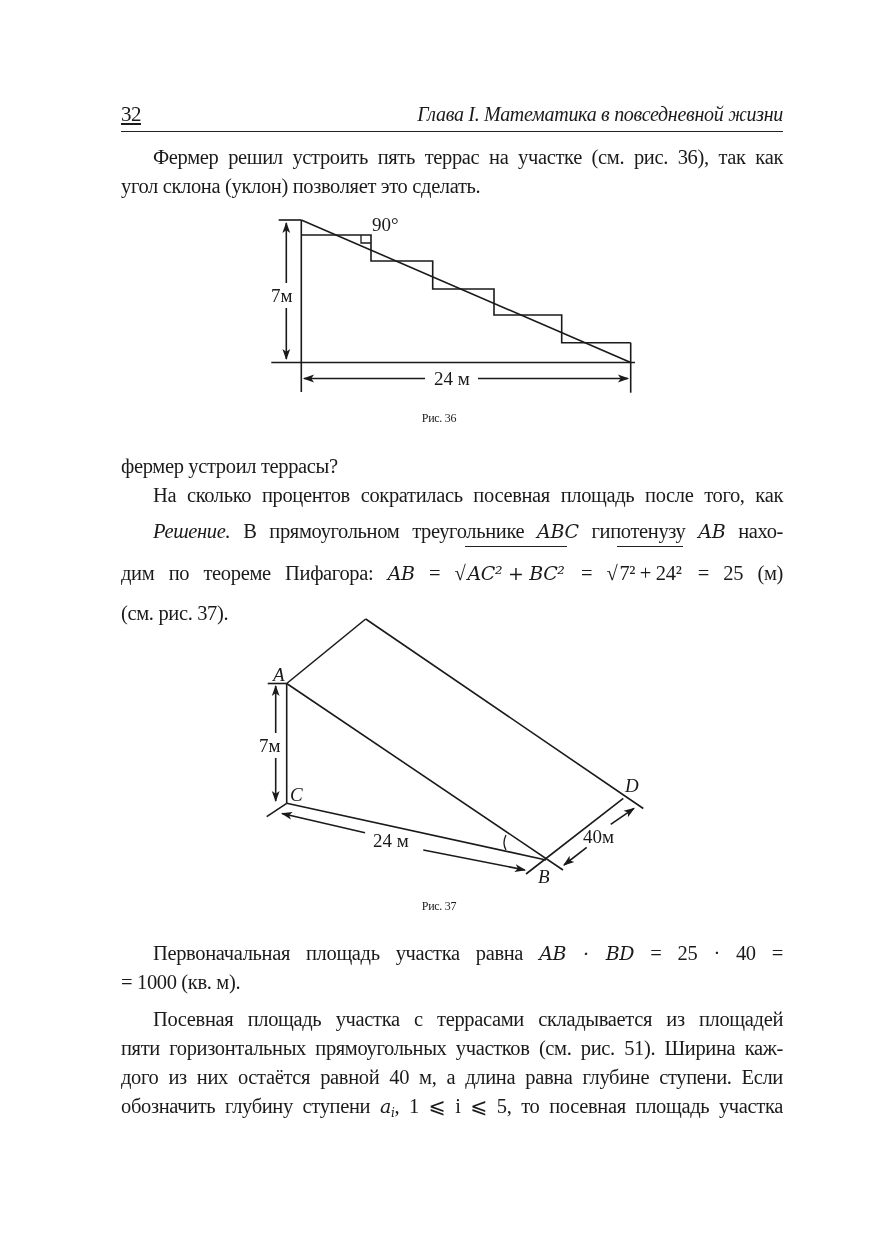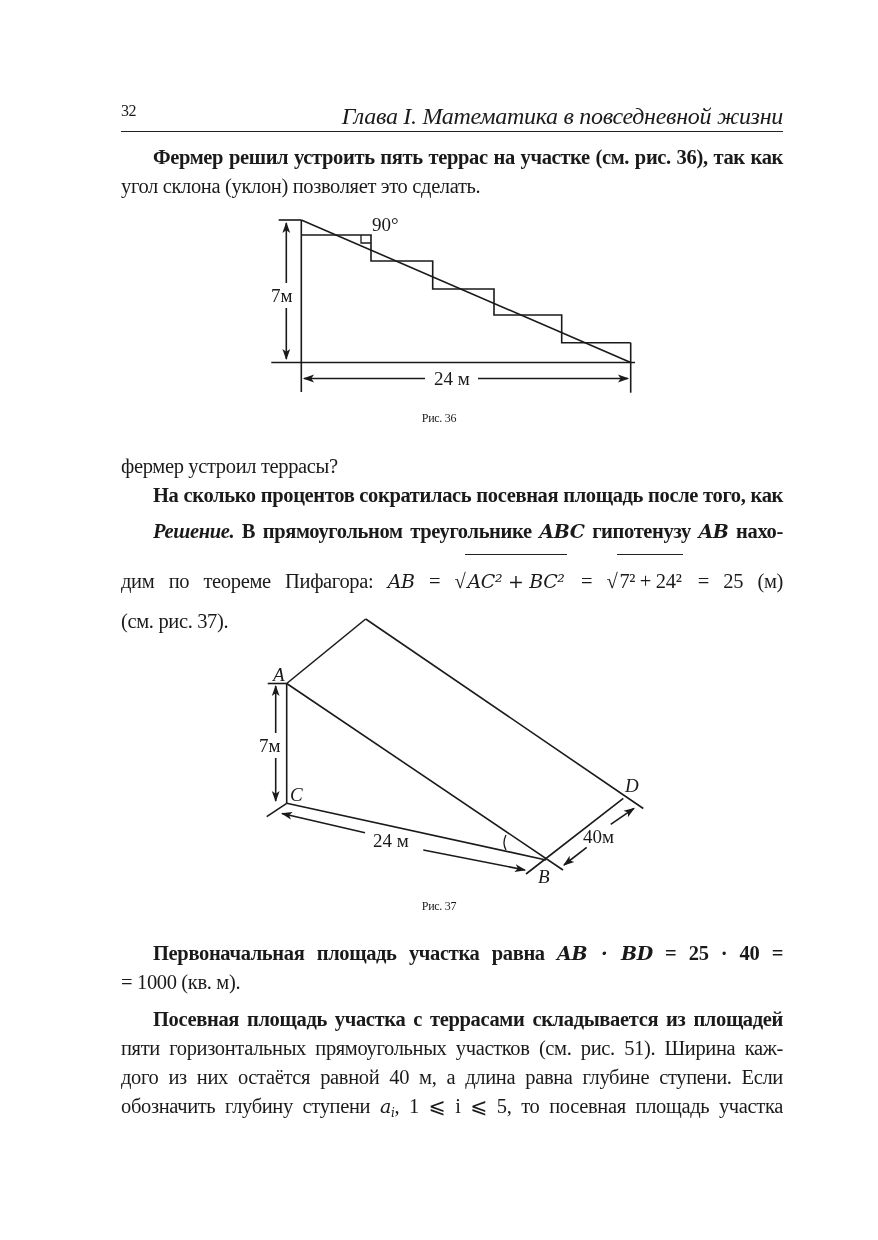--- a/index.html
+++ b/index.html
@@ -1,29 +1,29 @@
 <!DOCTYPE html>
 <html><head>
 <meta charset="utf-8">
 <style>
   html, body { margin: 0; padding: 0; background: #ffffff; }
   body { width: 878px; height: 1240px; position: relative; overflow: hidden;
          font-family: "Liberation Serif", "DejaVu Serif", serif; color: #1a1a1a; }
   .page { position: absolute; left: 0; top: 0; width: 878px; height: 1240px; }
   .header { position: absolute; left: 121px; top: 100px; width: 662px; height: 31px;
             border-bottom: 1.3px solid #222; }
-  .pnum { position: absolute; left: 0; top: 2px; font-size: 16px; letter-spacing: -0.5px; }
-  .running { position: absolute; right: 0; top: 3px; font-size: 24px; font-style: italic; letter-spacing: -0.3px; }
+  .pnum { position: absolute; left: 0; top: 2px; font-size: 21px; letter-spacing: -0.5px; text-decoration: underline; }
+  .running { position: absolute; right: 0; top: 3px; font-size: 20px; font-style: italic; letter-spacing: -0.3px; }
   .para { position: absolute; left: 121px; width: 662px; font-size: 20.5px; line-height: 29px;
           text-align: justify; text-align-last: left; letter-spacing: -0.35px; margin: 0; }
   .para .line { display: block; white-space: nowrap; text-align: justify; text-align-last: justify; }
   .para .line.last { text-align-last: left; }
-  .para .line.indent { padding-left: 32px; font-weight: bold; }
+  .para .line.indent { padding-left: 32px; }
   .it { font-style: italic; }
-  .math { font-style: italic; font-family: "DejaVu Serif", serif; font-size: 19px; margin-top: 8px; }
+  .math { font-style: italic; font-family: "DejaVu Serif", serif; font-size: 19px; }
   .rm { font-style: normal; }
   sub { font-size: 12px; vertical-align: -4px; line-height: 0; }
   .sqrt { display: inline-block; border-top: 1.2px solid #222; padding: 15px 2px; line-height: 22px; }
   .caption { position: absolute; width: 878px; left: 0; text-align: center; font-size: 12px; letter-spacing: -0.3px; }
   svg { position: absolute; left: 0; top: 0; }
   .fig-label { font-family: "Liberation Serif", serif; font-size: 19px; fill: #1a1a1a; }
   .fig-label-it { font-family: "Liberation Serif", serif; font-style: italic; font-size: 19px; fill: #1a1a1a; }
 </style>
 </head>
 <body>

